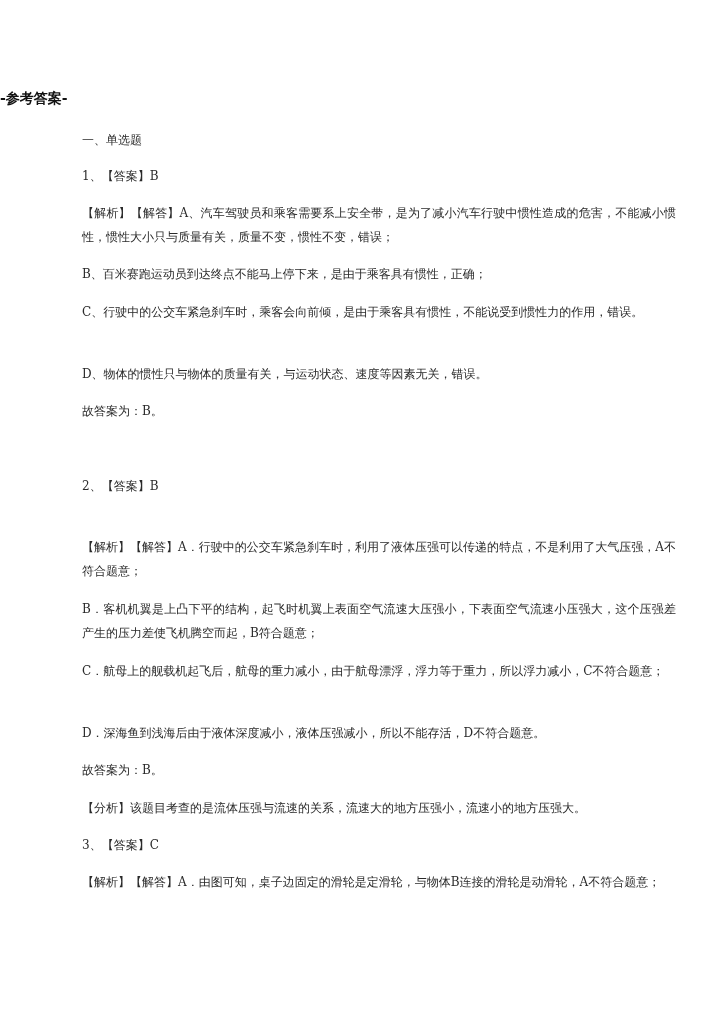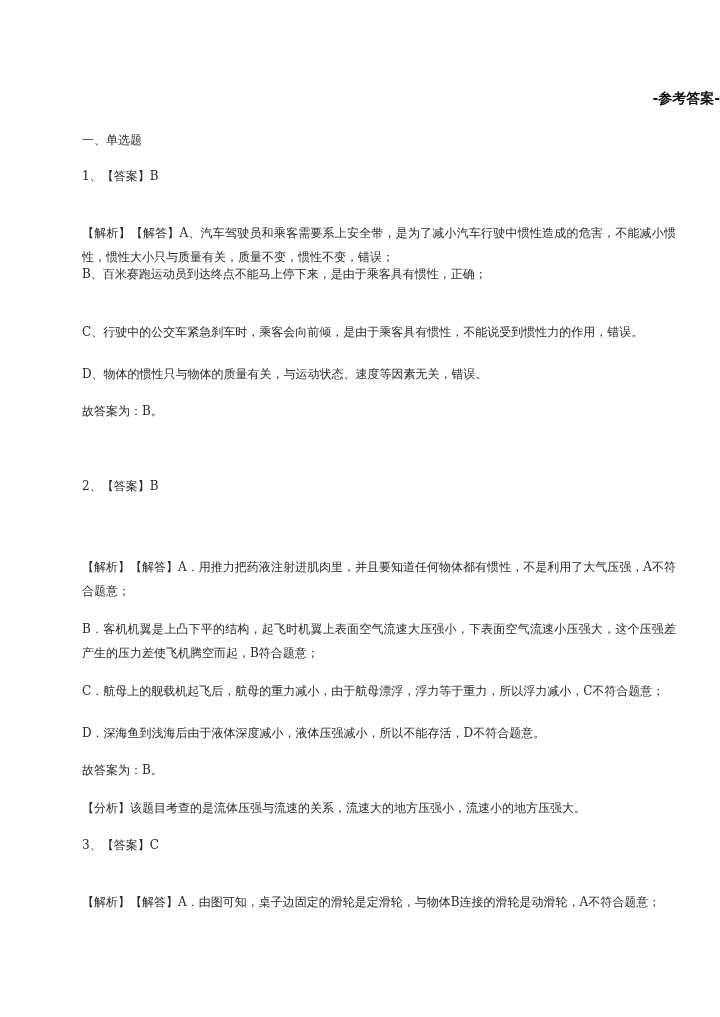--- a/index.html
+++ b/index.html
@@ -1,41 +1,41 @@
 <!DOCTYPE html>
 <html><head>
 <meta charset="utf-8">
 <style>
   html, body { margin: 0; padding: 0; background: #ffffff; }
   body { width: 720px; height: 1017px; position: relative; overflow: hidden;
          font-family: "DejaVu Serif", "Liberation Serif", serif; color: #2a2a2a; }
   .page { position: absolute; left: 0; top: 0; width: 720px; height: 1017px; }
-  .title { position: absolute; left: 0; width: 720px; top: 90px; text-align: right;
+  .title { position: absolute; left: 0; width: 720px; top: 90px; text-align: left;
            font-size: 14px; font-weight: bold; color: #111; letter-spacing: 0px; }
   .line { position: absolute; left: 82px; width: 594px; font-size: 12px; line-height: 24px;
           white-space: normal; text-align: justify; }
-  .line.wrap { text-align: justify; text-align-last: left; margin-top: 20px; }
+  .line.wrap { text-align: justify; text-align-last: left; }
 </style>
 </head>
 <body>
 
 <div class="page">
   <div class="title">-参考答案-</div>
 
   <div class="line" style="top:128px">一、单选题</div>
 
   <div class="line" style="top:164px">1、【答案】B</div>
   <div class="line wrap" style="top:201px">【解析】【解答】A、汽车驾驶员和乘客需要系上安全带，是为了减小汽车行驶中惯性造成的危害，不能减小惯性，惯性大小只与质量有关，质量不变，惯性不变，错误；</div>
   <div class="line" style="top:262px">B、百米赛跑运动员到达终点不能马上停下来，是由于乘客具有惯性，正确；</div>
   <div class="line wrap" style="top:300px">C、行驶中的公交车紧急刹车时，乘客会向前倾，是由于乘客具有惯性，不能说受到惯性力的作用，错误。</div>
   <div class="line" style="top:362px">D、物体的惯性只与物体的质量有关，与运动状态、速度等因素无关，错误。</div>
   <div class="line" style="top:399px">故答案为：B。</div>
 
   <div class="line" style="top:474px">2、【答案】B</div>
-  <div class="line wrap" style="top:535px">【解析】【解答】A．用推力把药液注射进肌肉里，并且要知道任何物体都有惯性，不是利用了大气压强，A不符合题意；</div>
+  <div class="line wrap" style="top:535px">【解析】【解答】A．行驶中的公交车紧急刹车时，利用了液体压强可以传递的特点，不是利用了大气压强，A不符合题意；</div>
   <div class="line wrap" style="top:659px">C．航母上的舰载机起飞后，航母的重力减小，由于航母漂浮，浮力等于重力，所以浮力减小，C不符合题意；</div>
   <div class="line wrap" style="top:597px">B．客机机翼是上凸下平的结构，起飞时机翼上表面空气流速大压强小，下表面空气流速小压强大，这个压强差产生的压力差使飞机腾空而起，B符合题意；</div>
   <div class="line" style="top:721px">D．深海鱼到浅海后由于液体深度减小，液体压强减小，所以不能存活，D不符合题意。</div>
   <div class="line" style="top:758px">故答案为：B。</div>
   <div class="line" style="top:796px">【分析】该题目考查的是流体压强与流速的关系，流速大的地方压强小，流速小的地方压强大。</div>
 
   <div class="line" style="top:833px">3、【答案】C</div>
   <div class="line wrap" style="top:870px">【解析】【解答】A．由图可知，桌子边固定的滑轮是定滑轮，与物体B连接的滑轮是动滑轮，A不符合题意；</div>
 </div>
 

